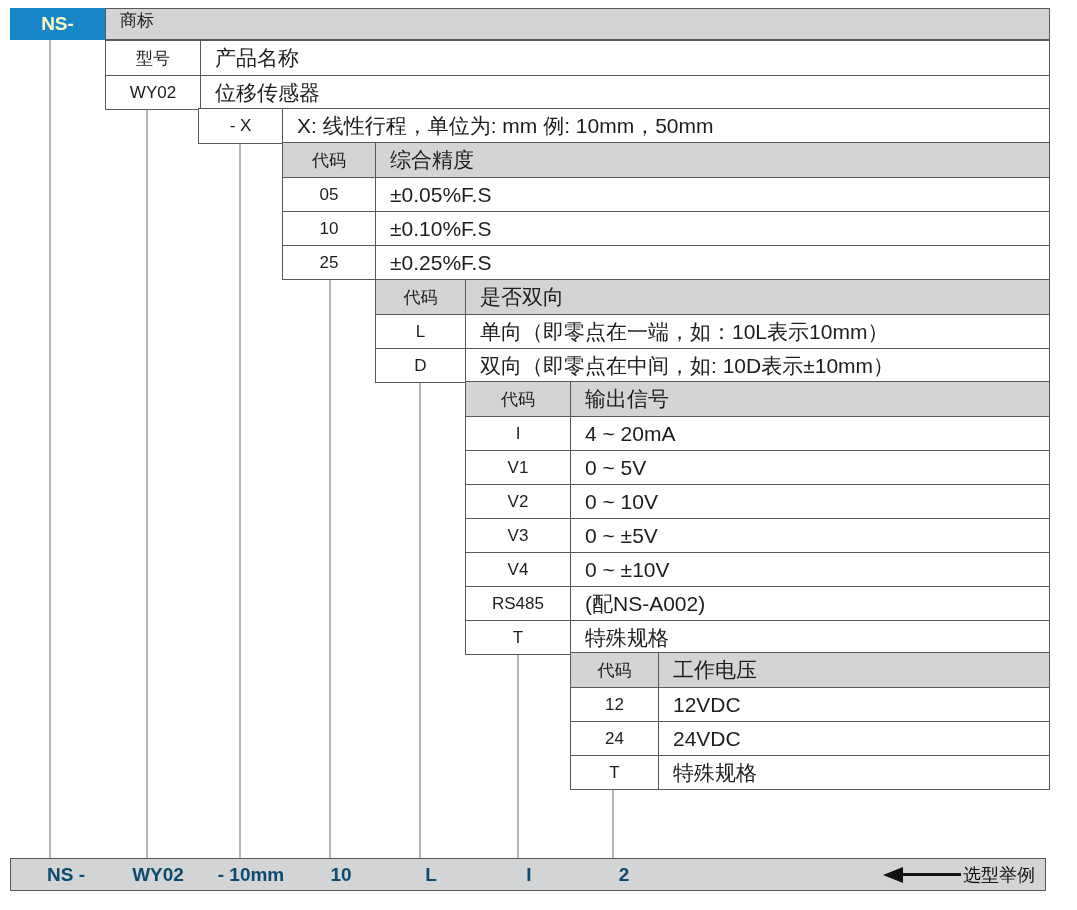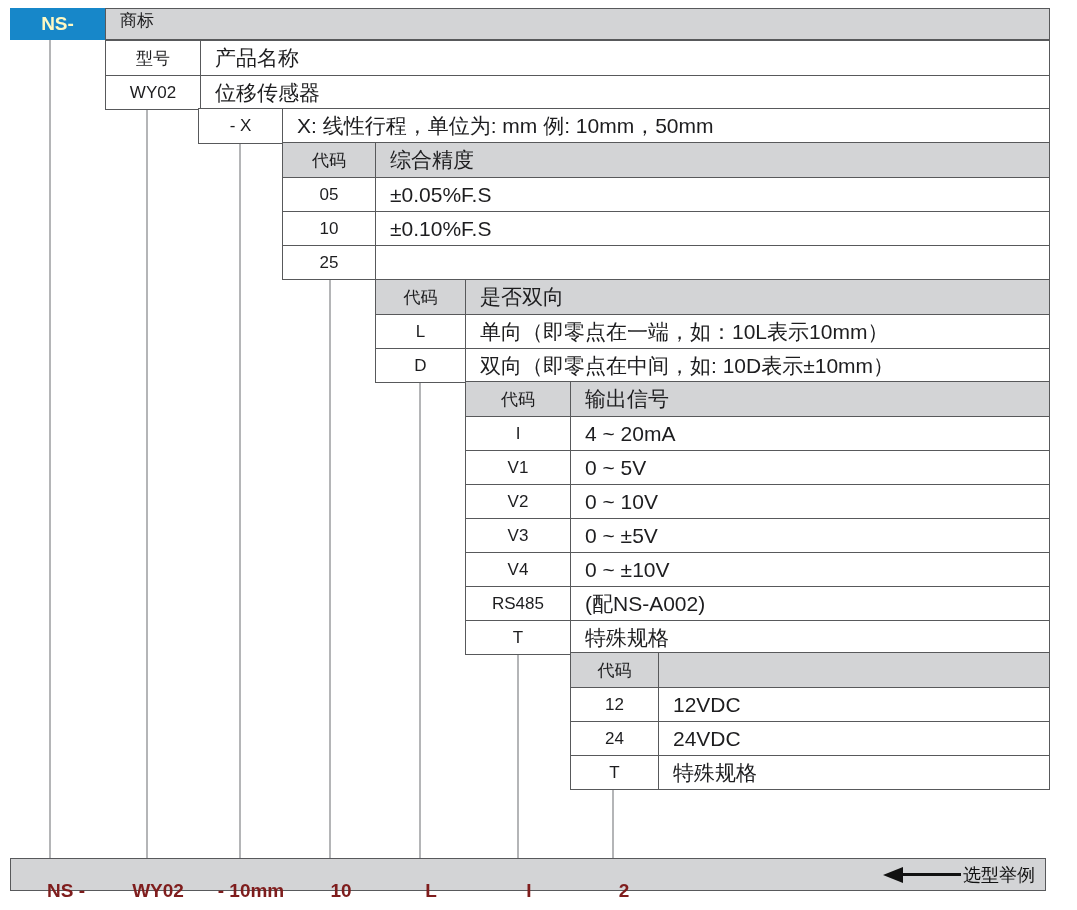--- a/index.html
+++ b/index.html
@@ -50,23 +50,23 @@
   #output-table .code { width:105px; }
   #voltage-table { left:570px; top:652px; width:480px; }
   #voltage-table .code { width:88px; }
 
   
   .example-bar {
     position:absolute; left:10px; top:858px; width:1036px; height:33px;
     background:#d3d4d6; border:1px solid #58595b; box-sizing:border-box;
   }
   .seg {
-    position:absolute; top:16px; height:31px; width:100px;
+    position:absolute; top:0; height:31px; width:100px;
     display:flex; align-items:center; justify-content:center;
-    font-size:19px; font-weight:bold; color:#7f1d1d;
+    font-size:19px; font-weight:bold; color:#0c4a6e;
   }
   .arrow-group {
     position:absolute; right:10px; top:0; height:31px;
     display:flex; align-items:center;
   }
   .arrow-head {
     width:0; height:0;
     border-right:20px solid #111111;
     border-top:8px solid transparent;
     border-bottom:8px solid transparent;
@@ -120,20 +120,21 @@
     <div class="row">
       <div class="code">05</div>
       <div class="desc">±0.05%F.S</div>
     </div>
     <div class="row">
       <div class="code">10</div>
       <div class="desc">±0.10%F.S</div>
     </div>
     <div class="row">
       <div class="code">25</div>
+      <div class="desc">±0.25%F.S</div>
     </div>
   </div>
 
   <div class="tbl" id="direction-table">
     <div class="row hdr">
       <div class="code">代码</div>
       <div class="desc">是否双向</div>
     </div>
     <div class="row">
       <div class="code">L</div>
@@ -176,20 +177,21 @@
     </div>
     <div class="row">
       <div class="code">T</div>
       <div class="desc">特殊规格</div>
     </div>
   </div>
 
   <div class="tbl" id="voltage-table">
     <div class="row hdr">
       <div class="code">代码</div>
+      <div class="desc">工作电压</div>
     </div>
     <div class="row">
       <div class="code">12</div>
       <div class="desc">12VDC</div>
     </div>
     <div class="row">
       <div class="code">24</div>
       <div class="desc">24VDC</div>
     </div>
     <div class="row">

